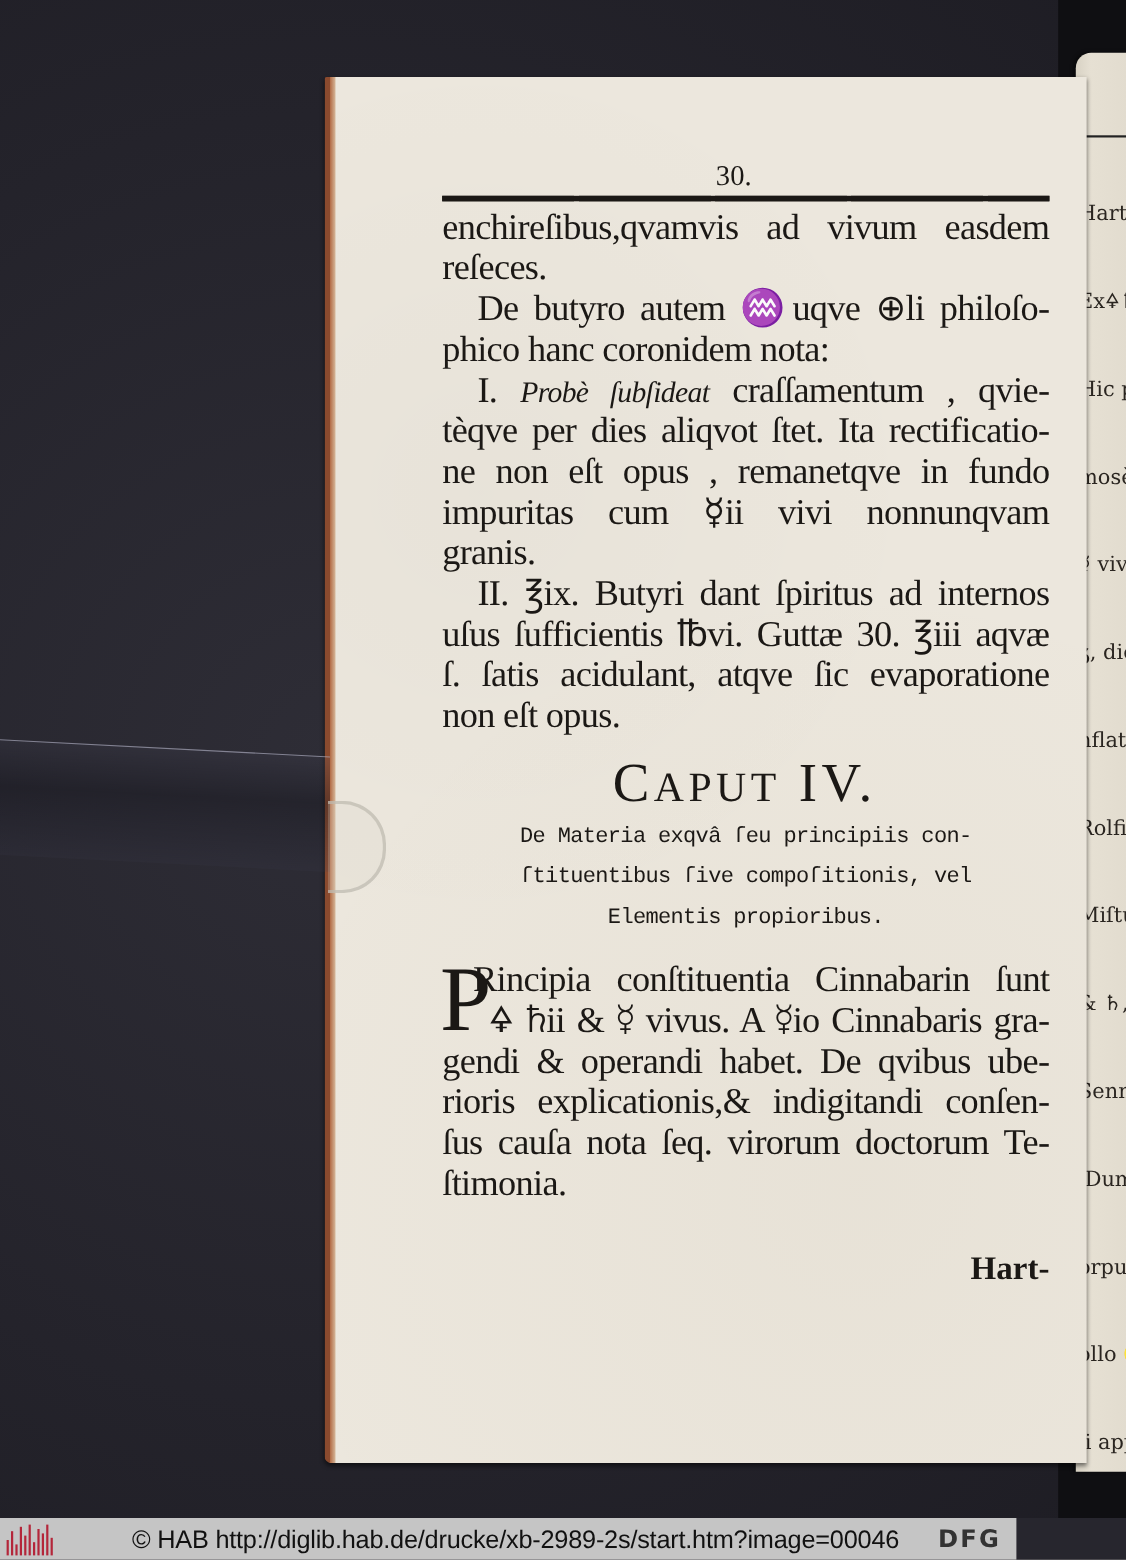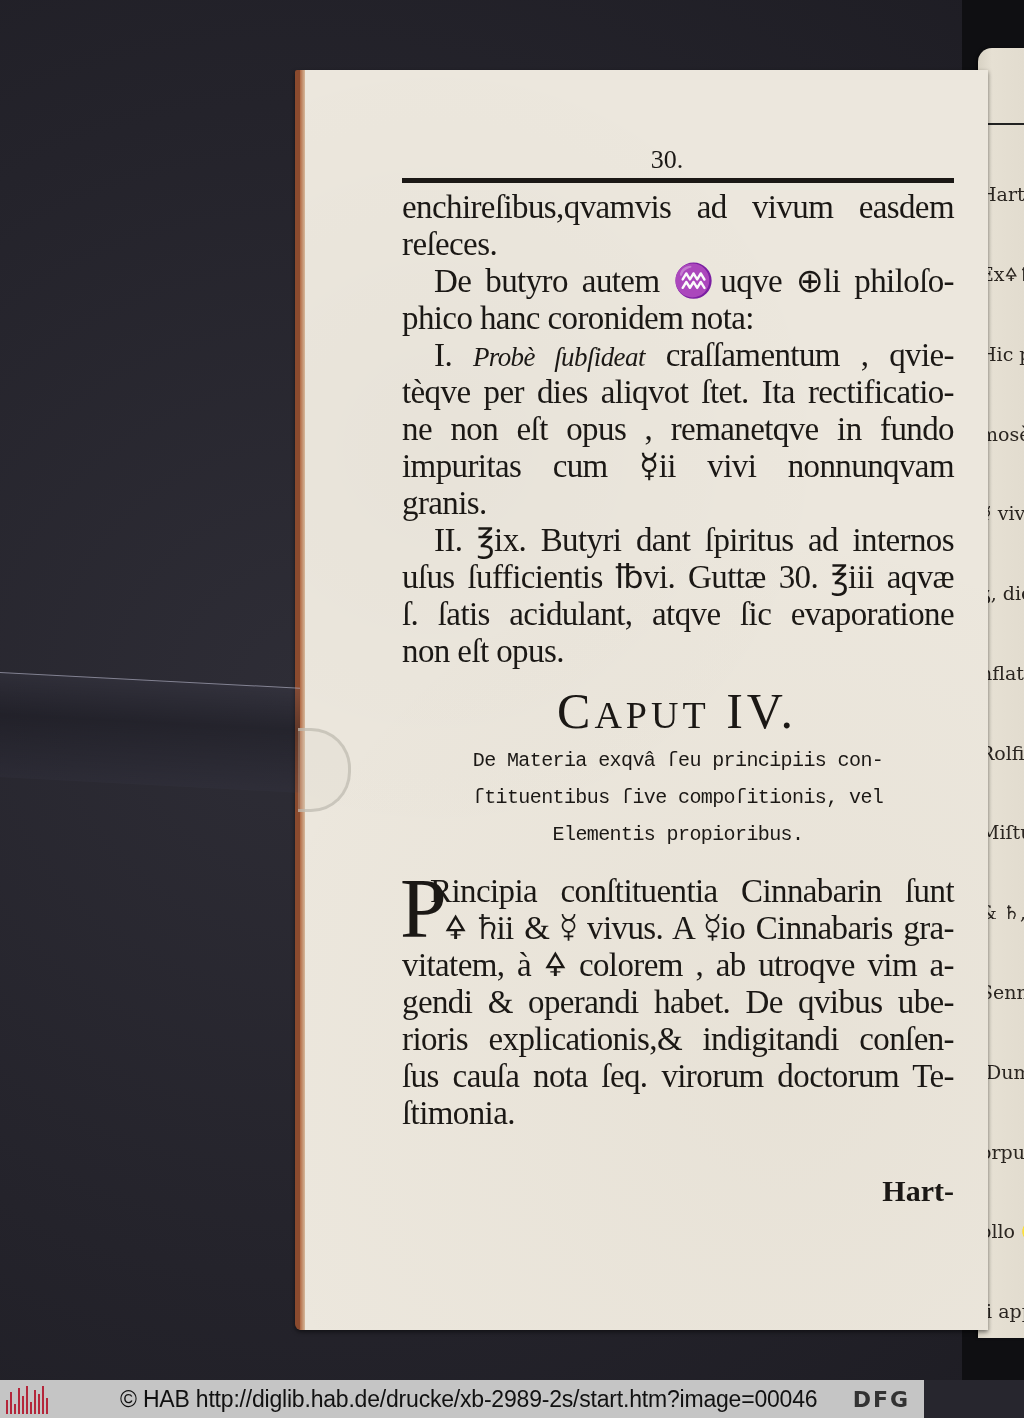--- a/index.html
+++ b/index.html
@@ -189,21 +189,20 @@
     <div class="subtitle">De Materia exqvâ ſeu principiis con-</div>
     <div class="subtitle">ſtituentibus ſive compoſitionis, vel</div>
     <div class="subtitle">Elementis propioribus.</div>
 
     <div class="spacer"></div>
 
     <div class="drop">
       <span class="dropcap">P</span>
       <div class="line" style="padding-left:28px;width:524px;">Rincipia conſtituentia Cinnabarin ſunt</div>
       <div class="line" style="padding-left:42px;width:510px;">🜍 ♄ii &amp; ☿ vivus. A ☿io Cinnabaris gra-</div>
-      <div class="line">vitatem, à 🜍 colorem , ab utroqve vim a-</div>
       <div class="line">gendi &amp; operandi habet. De qvibus ube-</div>
       <div class="line">rioris explicationis,&amp; indigitandi conſen-</div>
       <div class="line">ſus cauſa nota ſeq. virorum doctorum Te-</div>
       <div class="line short">ſtimonia.</div>
     </div>
 
     <div class="hart">Hart-</div>
   </div>
 </div>
 

